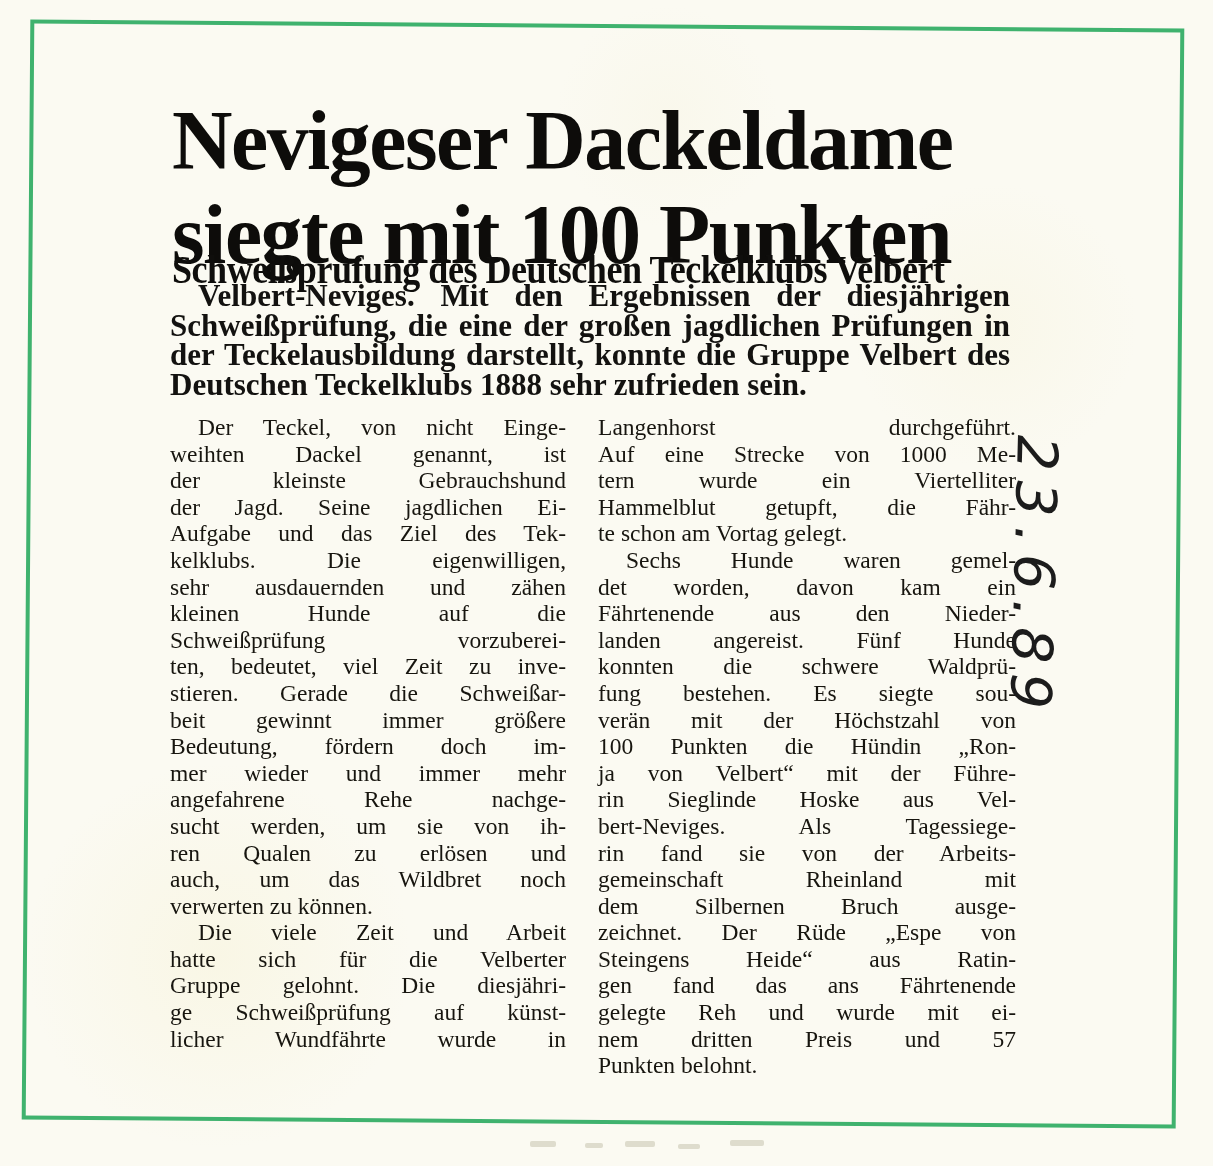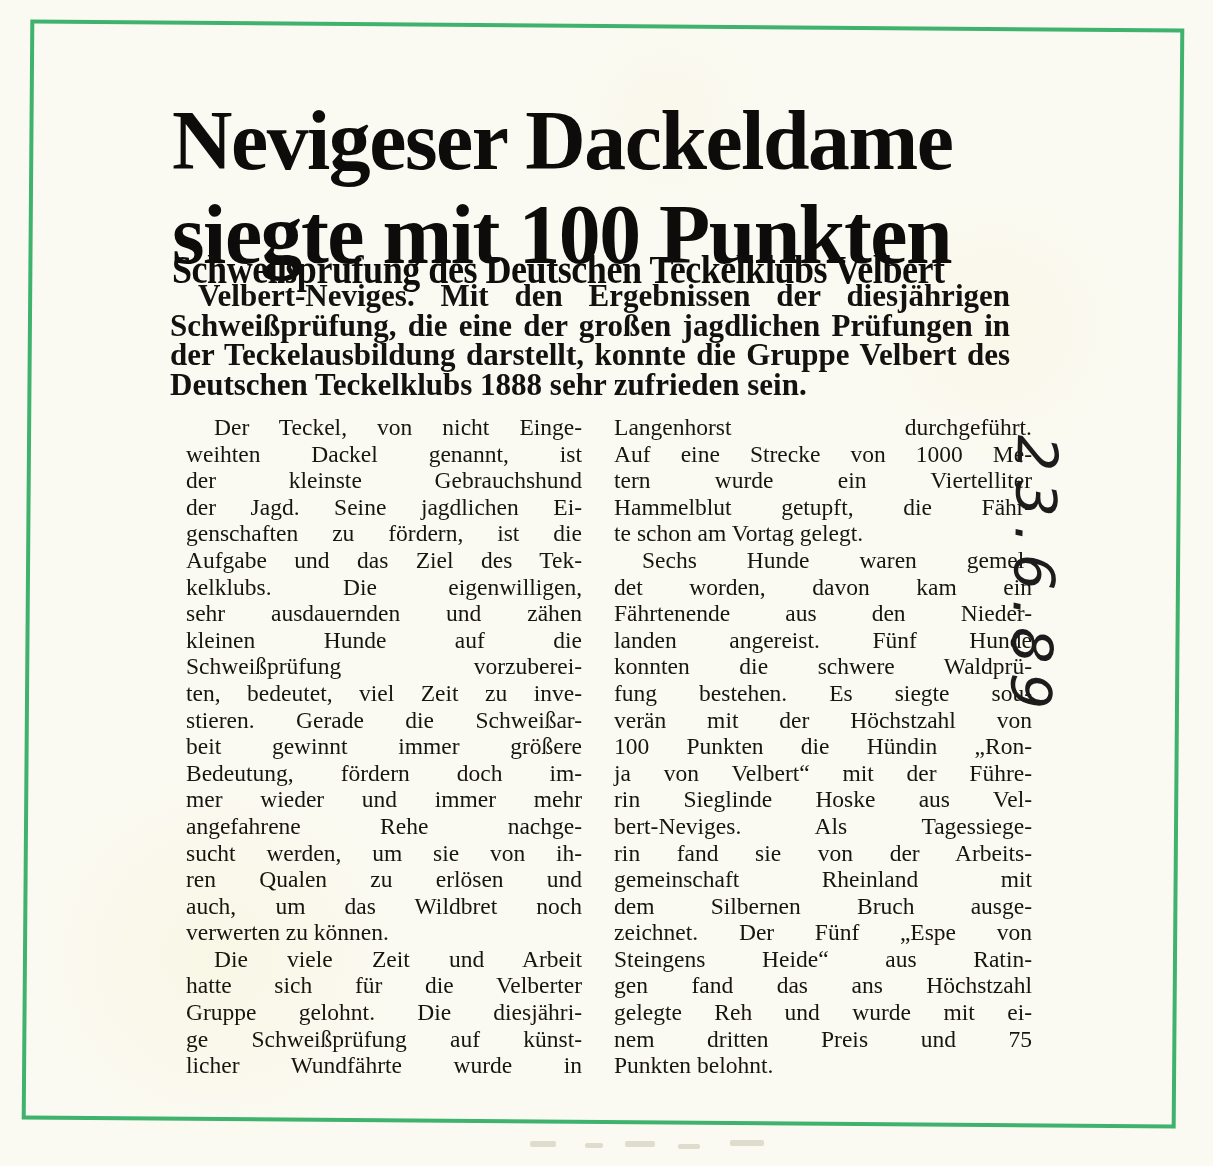--- a/index.html
+++ b/index.html
@@ -31,21 +31,21 @@
     transform:scaleX(0.90);transform-origin:0 0;
     color:#0f0e0c;
   }
   .lead{
     position:absolute;left:170px;top:281px;width:840px;
     font-size:31px;font-weight:bold;line-height:29.6px;
     color:#131210;
   }
   .cols{
     position:absolute;left:170px;top:414px;width:846px;
-    display:flex;gap:32px;margin-left:16px;
+    display:flex;gap:32px;
   }
   .col{font-size:23.5px;line-height:26.6px;}
   .col-left{width:398px;}
   .col-right{width:420px;}
   .line{text-align:justify;text-align-last:justify;}
   .line.pend{text-align-last:left;}
   .line.indent{text-indent:28px;}
   .hand-date{
     position:absolute;left:1070px;top:436px;
     transform:rotate(91.5deg);transform-origin:0 0;
@@ -80,21 +80,20 @@
       <div class="line">der Teckelausbildung darstellt, konnte die Gruppe Velbert des</div>
       <div class="line pend">Deutschen Teckelklubs 1888 sehr zufrieden sein.</div>
     </div>
 
   <div class="cols">
     <div class="col col-left">
         <div class="line indent">Der Teckel, von nicht Einge-</div>
         <div class="line">weihten Dackel genannt, ist</div>
         <div class="line">der kleinste Gebrauchshund</div>
         <div class="line">der Jagd. Seine jagdlichen Ei-</div>
-        <div class="line">genschaften zu fördern, ist die</div>
         <div class="line">Aufgabe und das Ziel des Tek-</div>
         <div class="line">kelklubs. Die eigenwilligen,</div>
         <div class="line">sehr ausdauernden und zähen</div>
         <div class="line">kleinen Hunde auf die</div>
         <div class="line">Schweißprüfung vorzuberei-</div>
         <div class="line">ten, bedeutet, viel Zeit zu inve-</div>
         <div class="line">stieren. Gerade die Schweißar-</div>
         <div class="line">beit gewinnt immer größere</div>
         <div class="line">Bedeutung, fördern doch im-</div>
         <div class="line">mer wieder und immer mehr</div>
@@ -122,25 +121,25 @@
         <div class="line">konnten die schwere Waldprü-</div>
         <div class="line">fung bestehen. Es siegte sou-</div>
         <div class="line">verän mit der Höchstzahl von</div>
         <div class="line">100 Punkten die Hündin „Ron-</div>
         <div class="line">ja von Velbert“ mit der Führe-</div>
         <div class="line">rin Sieglinde Hoske aus Vel-</div>
         <div class="line">bert-Neviges. Als Tagessiege-</div>
         <div class="line">rin fand sie von der Arbeits-</div>
         <div class="line">gemeinschaft Rheinland mit</div>
         <div class="line">dem Silbernen Bruch ausge-</div>
-        <div class="line">zeichnet. Der Fünf „Espe von</div>
+        <div class="line">zeichnet. Der Rüde „Espe von</div>
         <div class="line">Steingens Heide“ aus Ratin-</div>
-        <div class="line">gen fand das ans Höchstzahl</div>
+        <div class="line">gen fand das ans Fährtenende</div>
         <div class="line">gelegte Reh und wurde mit ei-</div>
-        <div class="line">nem dritten Preis und 75</div>
+        <div class="line">nem dritten Preis und 57</div>
         <div class="line pend">Punkten belohnt.</div>
       </div>
   </div>
 
   <div class="hand-date">23.6.89</div>
 
   <div class="smudge sm1"></div>
   <div class="smudge sm2"></div>
   <div class="smudge sm3"></div>
   <div class="smudge sm4"></div>

